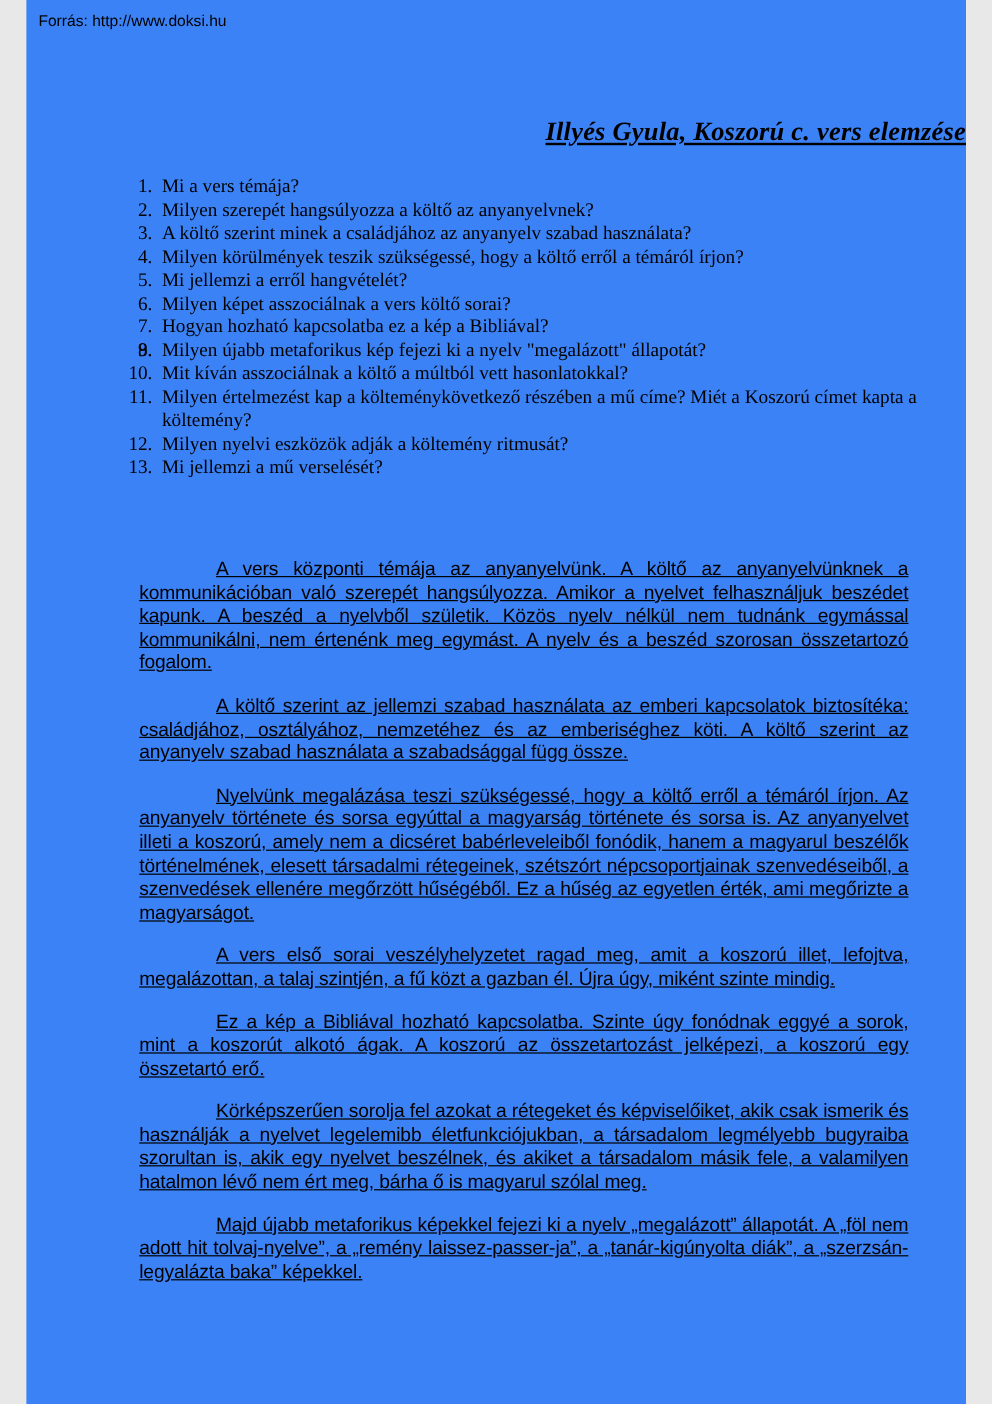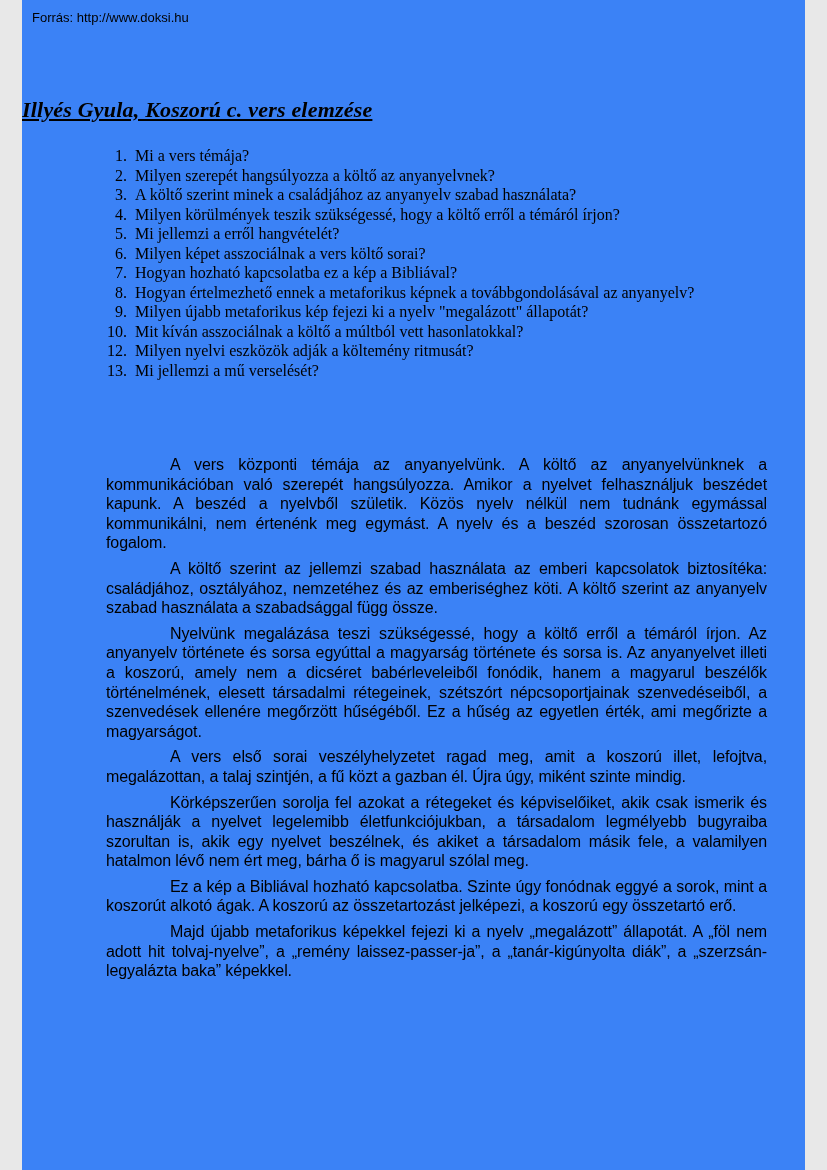--- a/index.html
+++ b/index.html
@@ -19,21 +19,21 @@
     font-family: "Liberation Sans", sans-serif;
     font-size: 13px;
     color: #000000;
     white-space: nowrap;
   }
   .title-wrap {
     position: absolute;
     top: 97px;
     left: 0;
     width: 100%;
-    text-align: left;
+    text-align: right;
   }
   .doc-title {
     font-family: "Liberation Serif", serif;
     font-size: 22px;
     font-weight: bold;
     font-style: italic;
     text-decoration: underline;
     letter-spacing: 0.2px;
   }
   .questions {
@@ -61,23 +61,24 @@
     position: absolute;
     top: 449px;
     left: 78px;
     width: 673px;
     font-family: "Liberation Sans", sans-serif;
     font-size: 16px;
     line-height: 19.6px;
     letter-spacing: -0.1px;
   }
   .body-text p {
-    margin: 6px;
+    margin: 16px;
     text-indent: 64px;
     text-align: justify;
+    text-decoration: underline;
   }
 </style>
 </head>
 <body>
 
 <div class="page">
 
   <div class="source-line">Forrás: http://www.doksi.hu</div>
 
   <div class="title-wrap">
@@ -86,31 +87,32 @@
 
   <div class="questions">
     <ol>
       <li><span class="qnum">1.</span><span>Mi a vers témája?</span></li>
       <li><span class="qnum">2.</span><span>Milyen szerepét hangsúlyozza a költő az anyanyelvnek?</span></li>
       <li><span class="qnum">3.</span><span>A költő szerint minek a családjához az anyanyelv szabad használata?</span></li>
       <li><span class="qnum">4.</span><span>Milyen körülmények teszik szükségessé, hogy a költő erről a témáról írjon?</span></li>
       <li><span class="qnum">5.</span><span>Mi jellemzi a erről hangvételét?</span></li>
       <li><span class="qnum">6.</span><span>Milyen képet asszociálnak a vers költő sorai?</span></li>
       <li><span class="qnum">7.</span><span>Hogyan hozható kapcsolatba ez a kép a Bibliával?</span></li>
-      <li><span class="qnum">8.</span><span>Hogyan értelmezhető ennek a metaforikus képnek a továbbgondolásával az anyanyelv?</span></li>
+      <li><span class="qnum">8.</span></li>
       <li><span class="qnum">9.</span><span>Milyen újabb metaforikus kép fejezi ki a nyelv "megalázott" állapotát?</span></li>
       <li><span class="qnum">10.</span><span>Mit kíván asszociálnak a költő a múltból vett hasonlatokkal?</span></li>
+      <li><span class="qnum">11.</span><span>Milyen értelmezést kap a költeménykövetkező részében a mű címe? Miét a Koszorú címet kapta a költemény?</span></li>
       <li><span class="qnum">12.</span><span>Milyen nyelvi eszközök adják a költemény ritmusát?</span></li>
       <li><span class="qnum">13.</span><span>Mi jellemzi a mű verselését?</span></li>
     </ol>
   </div>
 
   <div class="body-text">
     <p>A vers központi témája az anyanyelvünk. A költő az anyanyelvünknek a kommunikációban való szerepét hangsúlyozza. Amikor a nyelvet felhasználjuk beszédet kapunk. A beszéd a nyelvből születik. Közös nyelv nélkül nem tudnánk egymással kommunikálni, nem értenénk meg egymást. A nyelv és a beszéd szorosan összetartozó fogalom.</p>
     <p>A költő szerint az jellemzi szabad használata az emberi kapcsolatok biztosítéka: családjához, osztályához, nemzetéhez és az emberiséghez köti. A költő szerint az anyanyelv szabad használata a szabadsággal függ össze.</p>
     <p>Nyelvünk megalázása teszi szükségessé, hogy a költő erről a témáról írjon. Az anyanyelv története és sorsa egyúttal a magyarság története és sorsa is. Az anyanyelvet illeti a koszorú, amely nem a dicséret babérleveleiből fonódik, hanem a magyarul beszélők történelmének, elesett társadalmi rétegeinek, szétszórt népcsoportjainak szenvedéseiből, a szenvedések ellenére megőrzött hűségéből. Ez a hűség az egyetlen érték, ami megőrizte a magyarságot.</p>
     <p>A vers első sorai veszélyhelyzetet ragad meg, amit a koszorú illet, lefojtva, megalázottan, a talaj szintjén, a fű közt a gazban él. Újra úgy, miként szinte mindig.</p>
+    <p>Ez a kép a Bibliával hozható kapcsolatba. Szinte úgy fonódnak eggyé a sorok, mint a koszorút alkotó ágak. A koszorú az összetartozást jelképezi, a koszorú egy összetartó erő.</p>
     <p>Körképszerűen sorolja fel azokat a rétegeket és képviselőiket, akik csak ismerik és használják a nyelvet legelemibb életfunkciójukban, a társadalom legmélyebb bugyraiba szorultan is, akik egy nyelvet beszélnek, és akiket a társadalom másik fele, a valamilyen hatalmon lévő nem ért meg, bárha ő is magyarul szólal meg.</p>
-    <p>Ez a kép a Bibliával hozható kapcsolatba. Szinte úgy fonódnak eggyé a sorok, mint a koszorút alkotó ágak. A koszorú az összetartozást jelképezi, a koszorú egy összetartó erő.</p>
     <p>Majd újabb metaforikus képekkel fejezi ki a nyelv „megalázott” állapotát. A „föl nem adott hit tolvaj-nyelve”, a „remény laissez-passer-ja”, a „tanár-kigúnyolta diák”, a „szerzsán-legyalázta baka” képekkel.</p>
   </div>
 
 </div>
 
 </body></html>

